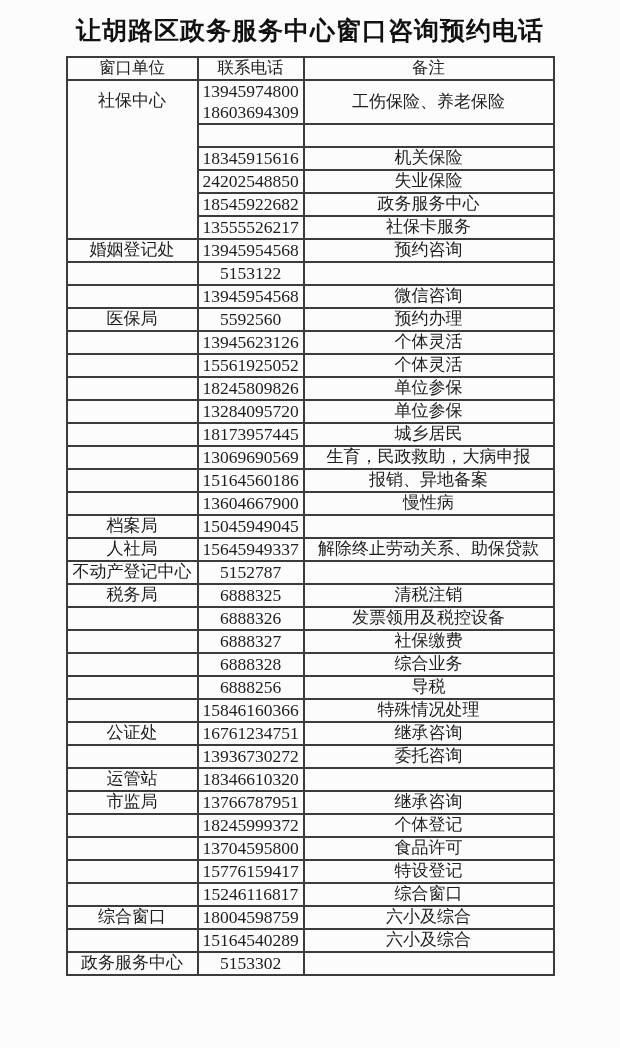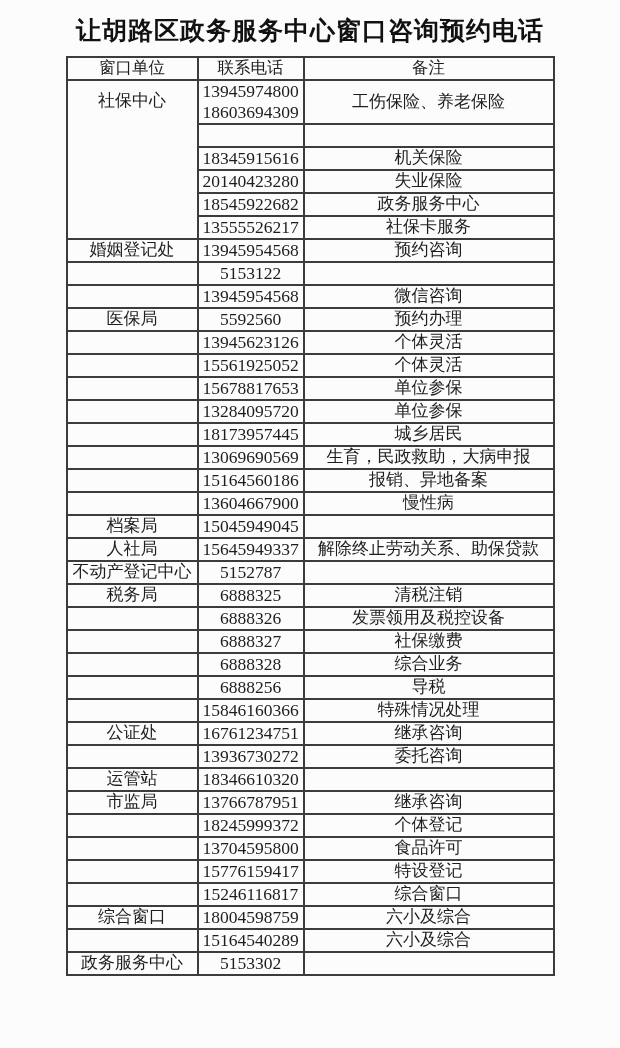--- a/index.html
+++ b/index.html
@@ -99,21 +99,21 @@
           <td class="remark"></td>
         </tr>
         <tr>
           <td class="phone">
             <div class="phone-line">18345915616</div>
           </td>
           <td class="remark">机关保险</td>
         </tr>
         <tr>
           <td class="phone">
-            <div class="phone-line">20140423280</div>
+            <div class="phone-line">24202548850</div>
           </td>
           <td class="remark">失业保险</td>
         </tr>
         <tr>
           <td class="phone">
             <div class="phone-line">18545922682</div>
           </td>
           <td class="remark">政务服务中心</td>
         </tr>
         <tr>
@@ -160,21 +160,21 @@
         <tr>
           <td class="unit"></td>
           <td class="phone">
             <div class="phone-line">15561925052</div>
           </td>
           <td class="remark">个体灵活</td>
         </tr>
         <tr>
           <td class="unit"></td>
           <td class="phone">
-            <div class="phone-line">15678817653</div>
+            <div class="phone-line">18245809826</div>
           </td>
           <td class="remark">单位参保</td>
         </tr>
         <tr>
           <td class="unit"></td>
           <td class="phone">
             <div class="phone-line">13284095720</div>
           </td>
           <td class="remark">单位参保</td>
         </tr>

